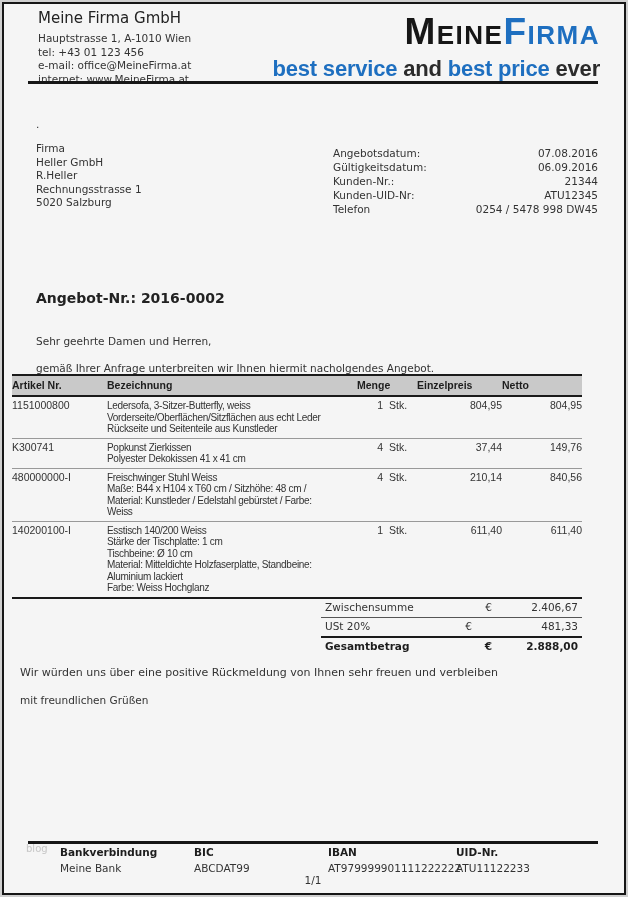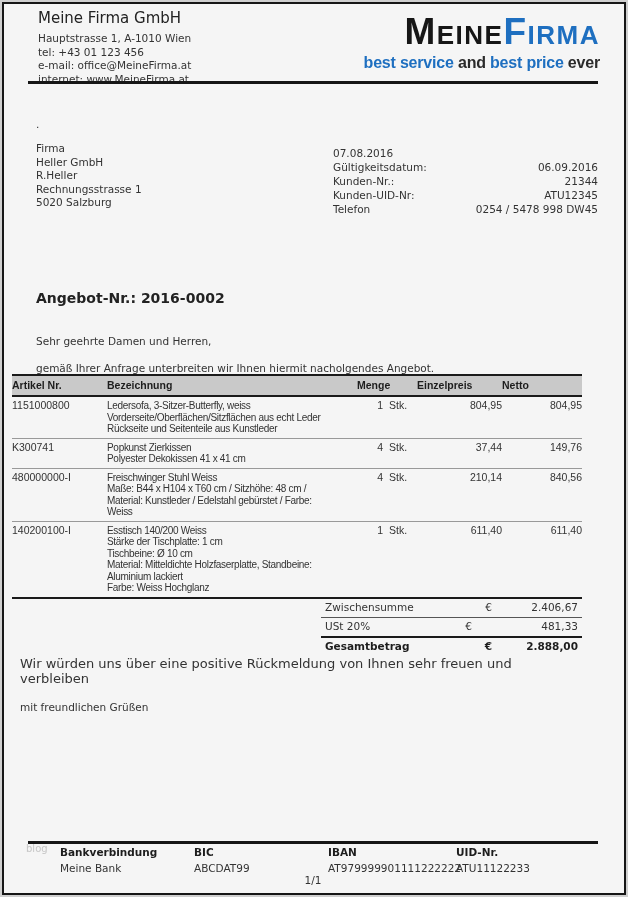--- a/index.html
+++ b/index.html
@@ -8,22 +8,22 @@
     background:#f5f5f5;}
   
   .sender{position:absolute;left:34px;top:5px;}
   .sender-name{font-size:15px;color:#222;margin-bottom:5px;}
   .sender-line{font-size:10.5px;line-height:13.5px;color:#333;}
   .brand{position:absolute;right:24px;top:8px;text-align:right;}
   .logo{font-family:"Liberation Sans",sans-serif;font-weight:700;font-size:37px;
     line-height:40px;font-variant:small-caps;letter-spacing:1.5px;white-space:nowrap;}
   .logo-meine{color:#161616;}
   .logo-firma{color:#1e6fc0;}
-  .tagline{font-family:"Liberation Sans",sans-serif;font-weight:700;font-size:16px;
-    line-height:20px;letter-spacing:-0.2px;white-space:nowrap;margin-top:1px;}
+  .tagline{font-family:"Liberation Sans",sans-serif;font-weight:700;font-size:22px;
+    line-height:20px;letter-spacing:-0.2px;white-space:nowrap;margin-top:7px;}
   .tag-blue{color:#1e6fc0;}
   .tag-dark{color:#2b2b2b;}
   .rule{position:absolute;left:24px;width:570px;height:3px;background:#161616;}
   .rule-top{top:77px;}
   .rule-footer{top:837px;height:2.5px;}
   
   .recipient{position:absolute;left:32px;top:114px;font-size:10.5px;line-height:13.4px;}
   .recipient-note{margin-bottom:11px;}
   
   .meta{position:absolute;left:329px;top:142px;width:265px;font-size:10.5px;}
@@ -55,21 +55,21 @@
   td.price{text-align:right;padding-right:13px;}
   td.net{text-align:right;padding-right:6px;}
   .totals{margin-left:309px;width:261px;font-size:10.5px;}
   .totals-row{display:flex;padding:2px 0 3px;line-height:13px;}
   .totals-row.sep{border-bottom:1px solid #555;}
   .totals-row.sep2{border-bottom:2px solid #1a1a1a;gap:20px;}
   .totals-row.grand{font-weight:700;color:#1d1d1d;}
   .t-label{flex:1;padding-left:4px;}
   .t-euro{width:50px;text-align:right;}
   .t-value{width:86px;text-align:right;padding-right:4px;}
-  .closing-1{margin:0 0 0;padding-left:8px;font-size:13px;}
+  .closing-1{margin:10px 0 0;padding-left:8px;font-size:11px;}
   .closing-2{margin:15px 0 0;padding-left:8px;font-size:10.5px;}
   
   .watermark{position:absolute;left:22px;top:839px;font-size:10px;color:#c6c6c6;}
   .footer-cols{position:absolute;left:56px;top:842px;display:flex;font-size:10.5px;}
   .f-col1{width:134px;}.f-col2{width:134px;}.f-col3{width:128px;}.f-col4{width:142px;}
   .f-label{font-weight:700;color:#1d1d1d;}
   .f-value{margin-top:4px;}
   .page-num{position:absolute;left:24px;top:870px;width:570px;text-align:center;font-size:10.5px;}
 </style>
 </head>
@@ -96,20 +96,21 @@
     <div class="recipient-note">.</div>
     <div>Firma</div>
     <div>Heller GmbH</div>
     <div>R.Heller</div>
     <div>Rechnungsstrasse 1</div>
     <div>5020 Salzburg</div>
   </div>
 
   <div class="meta">
     <div class="meta-row">
+      <span class="meta-label">Angebotsdatum:</span>
       <span class="meta-value">07.08.2016</span>
     </div>
     <div class="meta-row">
       <span class="meta-label">Gültigkeitsdatum:</span>
       <span class="meta-value">06.09.2016</span>
     </div>
     <div class="meta-row">
       <span class="meta-label">Kunden-Nr.:</span>
       <span class="meta-value">21344</span>
     </div>

